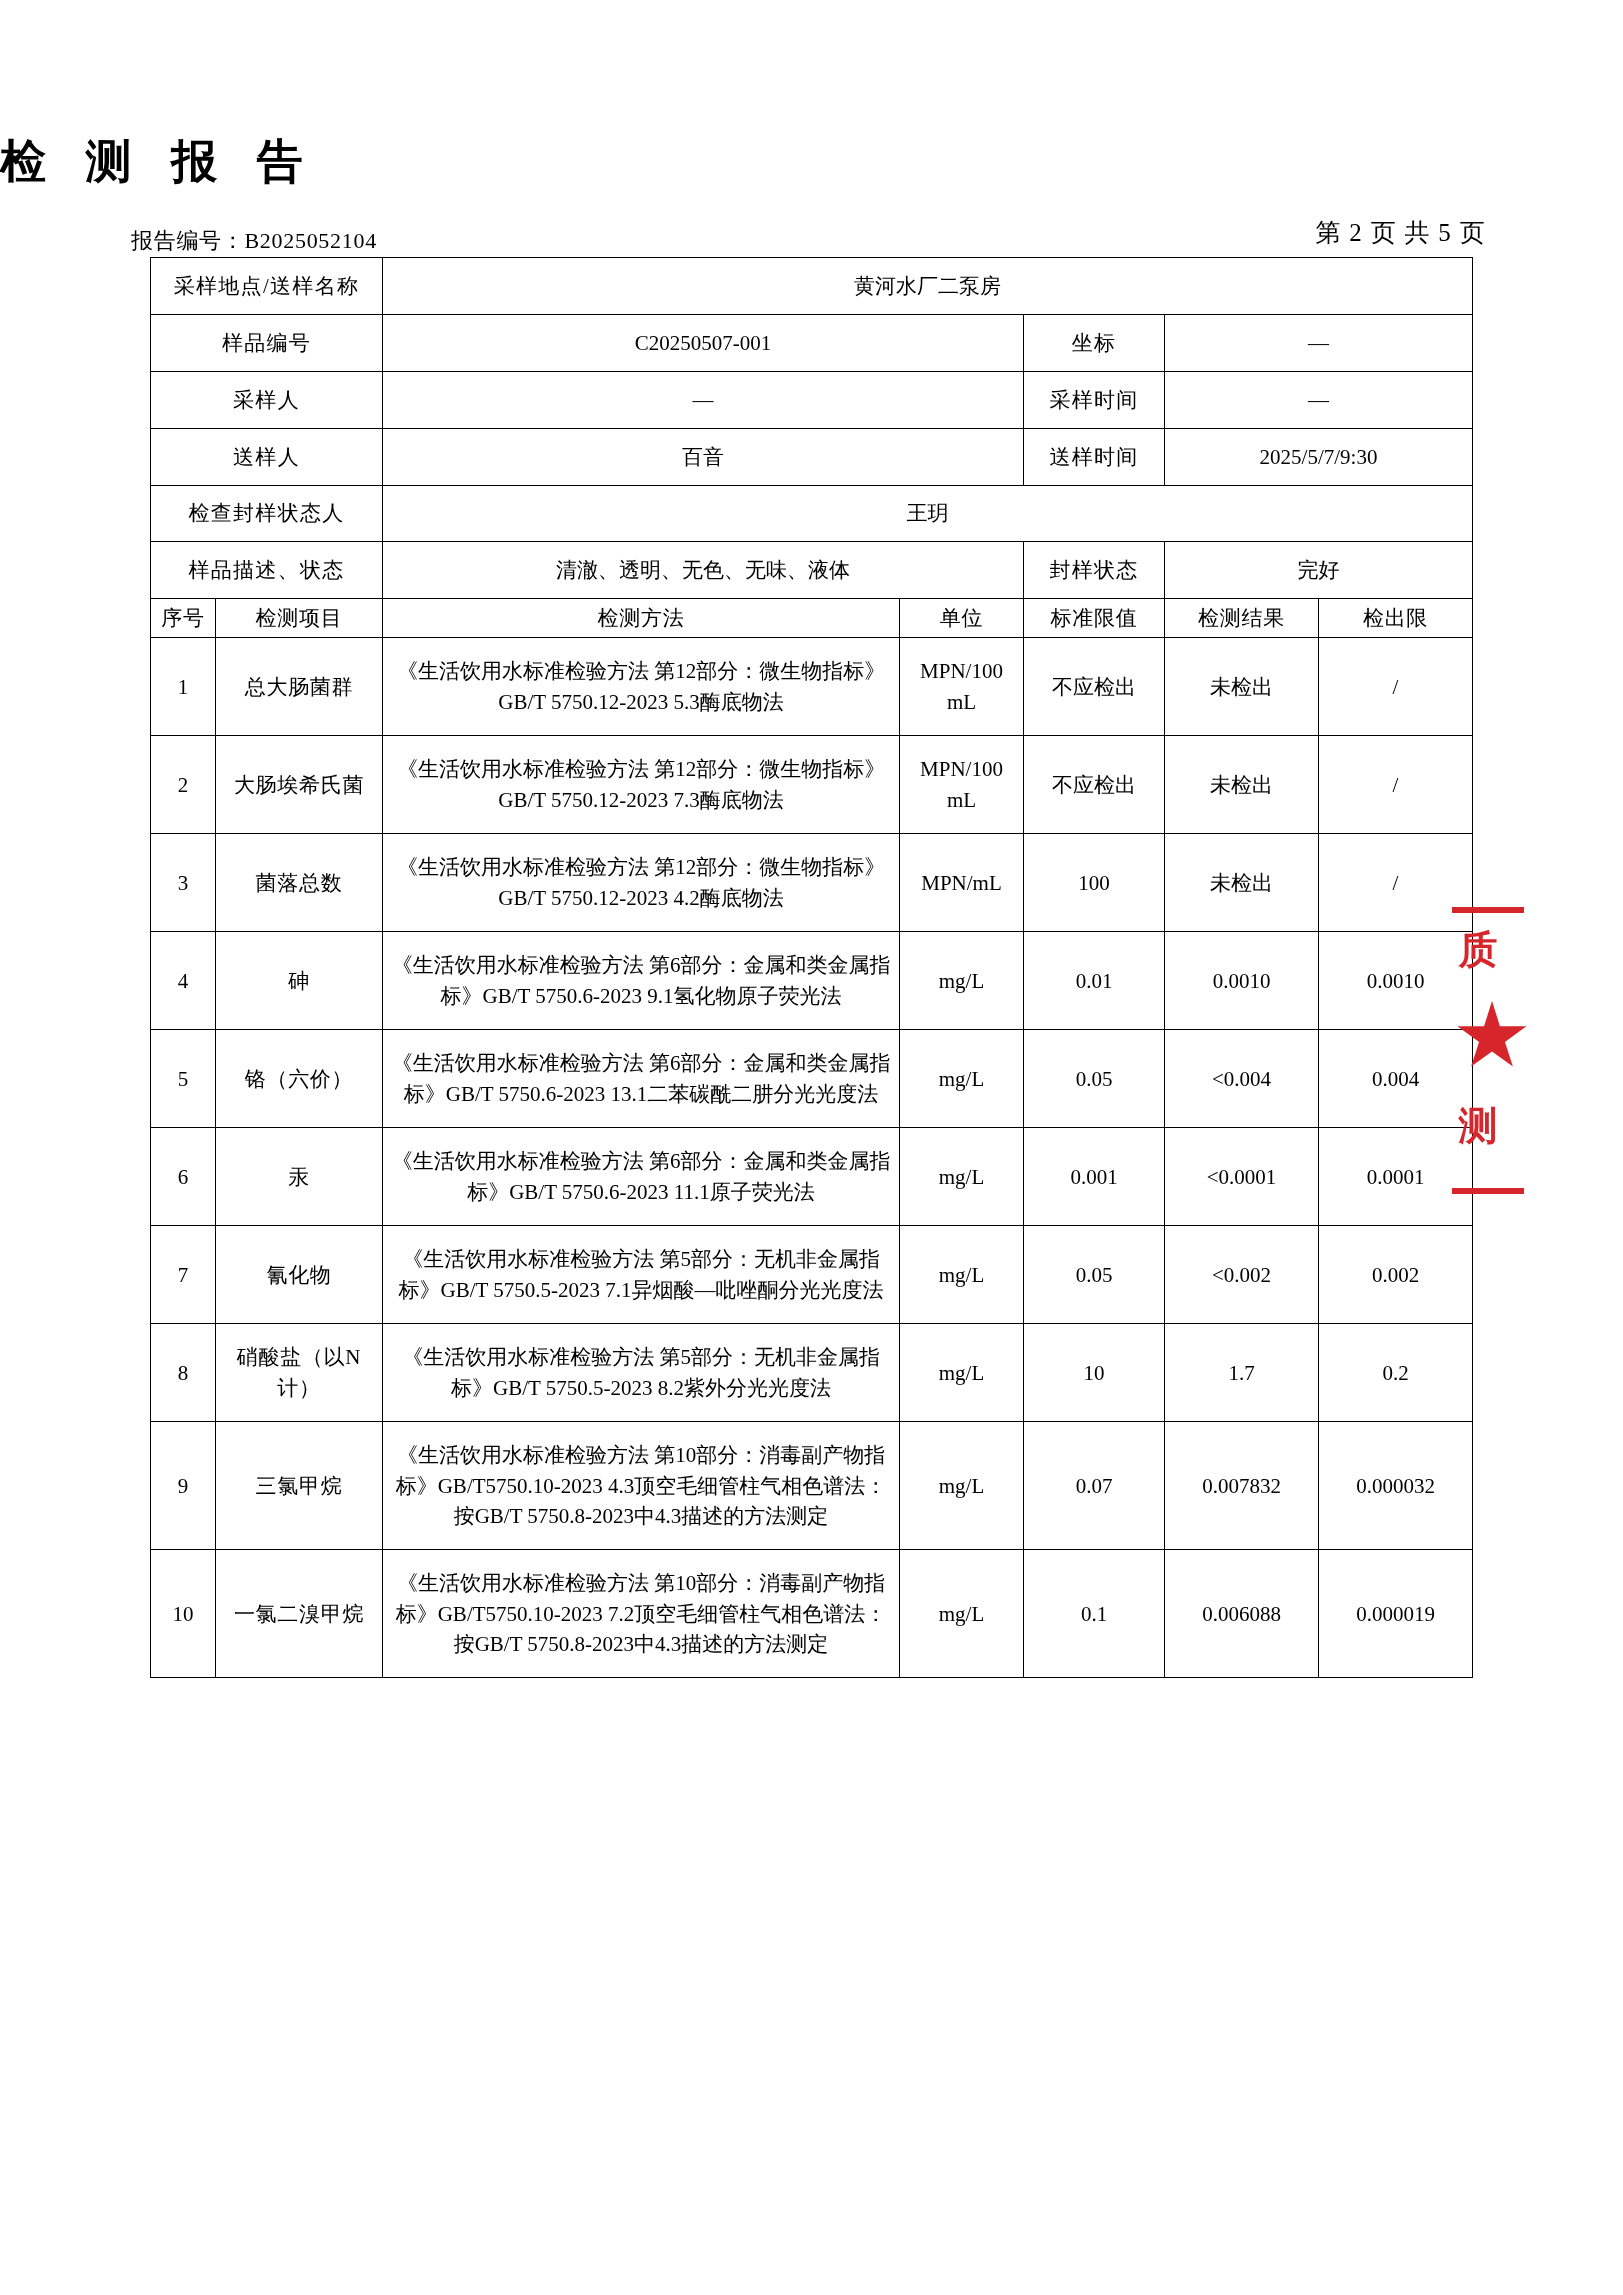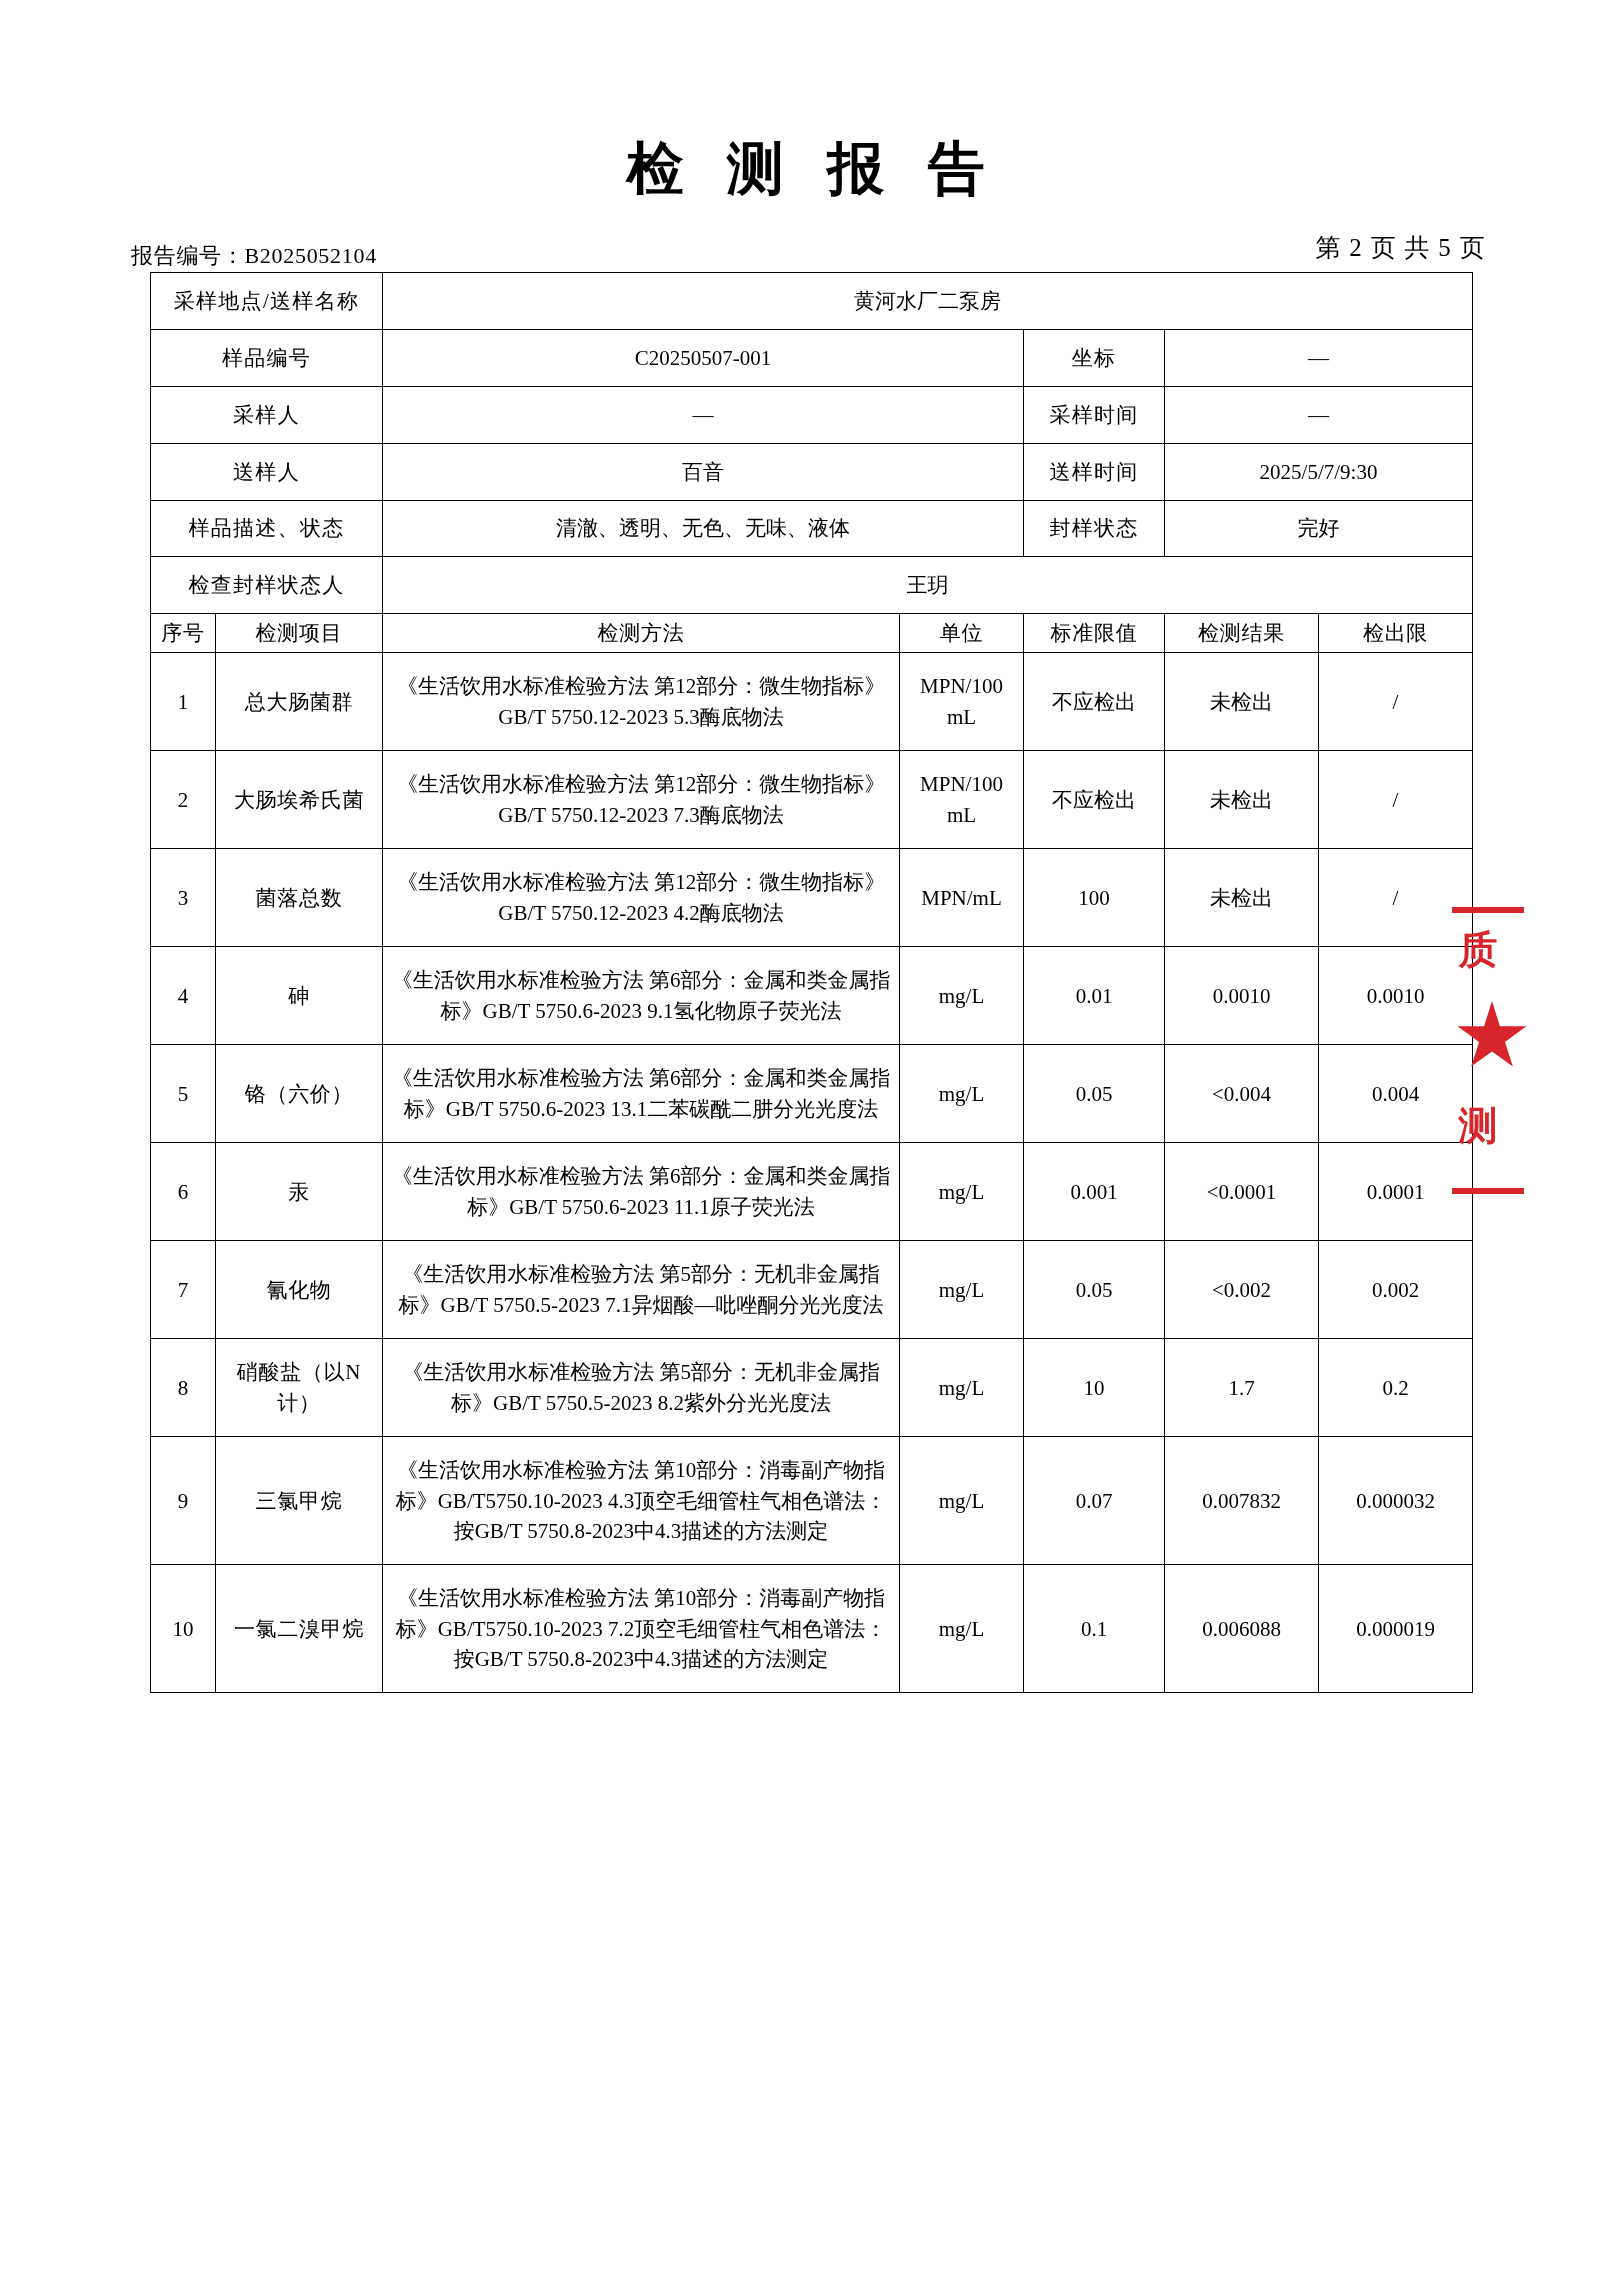--- a/index.html
+++ b/index.html
@@ -18,22 +18,21 @@
   .page {
     position: relative;
     width: 1623px;
     height: 2295px;
     box-sizing: border-box;
     padding: 0;
   }
 
   
   .doc-title {
-    text-align: center;
-    font-size: 57px;
+    font-size: 46px;
     font-weight: bold;
     letter-spacing: 11.8px;
     margin-top: 131px;
     font-family: "DejaVu Serif", "Liberation Serif", serif;
   }
 
   
   .head-line {
     position: relative;
     margin-top: 19.6px;
@@ -184,28 +183,28 @@
         <td class="lbl">采样时间</td>
         <td colspan="2">—</td>
       </tr>
       <tr class="row-info">
         <td class="lbl" colspan="2">送样人</td>
         <td colspan="2">百音</td>
         <td class="lbl">送样时间</td>
         <td colspan="2">2025/5/7/9:30</td>
       </tr>
       <tr class="row-info">
+        <td class="lbl" colspan="2">检查封样状态人</td>
+        <td colspan="5">王玥</td>
+      </tr>
+      <tr class="row-info">
         <td class="lbl" colspan="2">样品描述、状态</td>
         <td colspan="2">清澈、透明、无色、无味、液体</td>
         <td class="lbl">封样状态</td>
         <td colspan="2">完好</td>
-      </tr>
-      <tr class="row-info">
-        <td class="lbl" colspan="2">检查封样状态人</td>
-        <td colspan="5">王玥</td>
       </tr>
 
       <tr class="hdr">
         <td>序号</td>
         <td>检测项目</td>
         <td>检测方法</td>
         <td>单位</td>
         <td>标准限值</td>
         <td>检测结果</td>
         <td>检出限</td>

